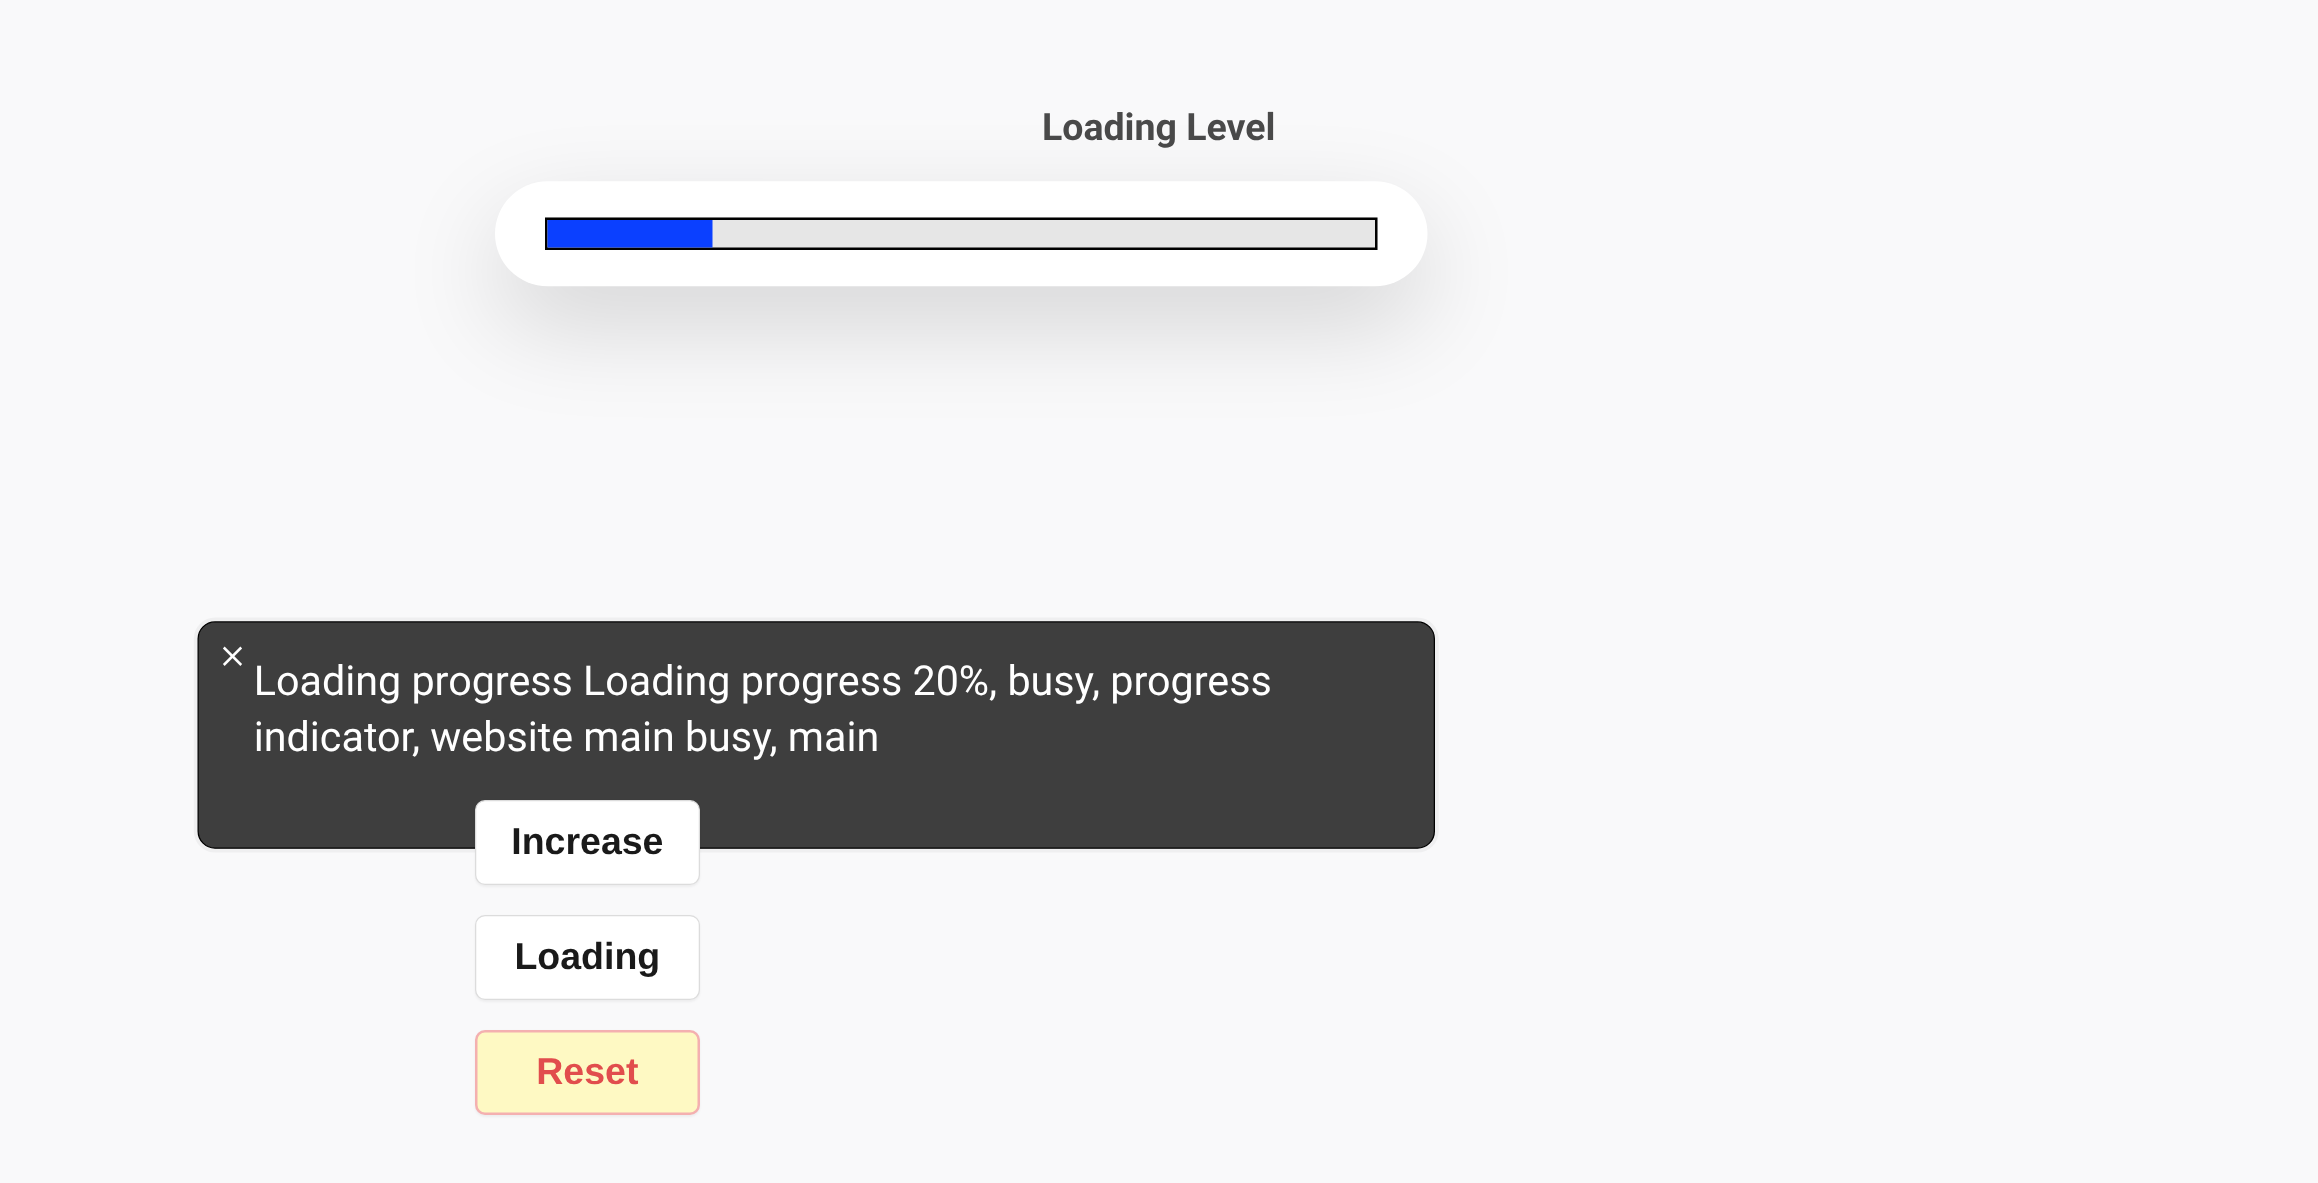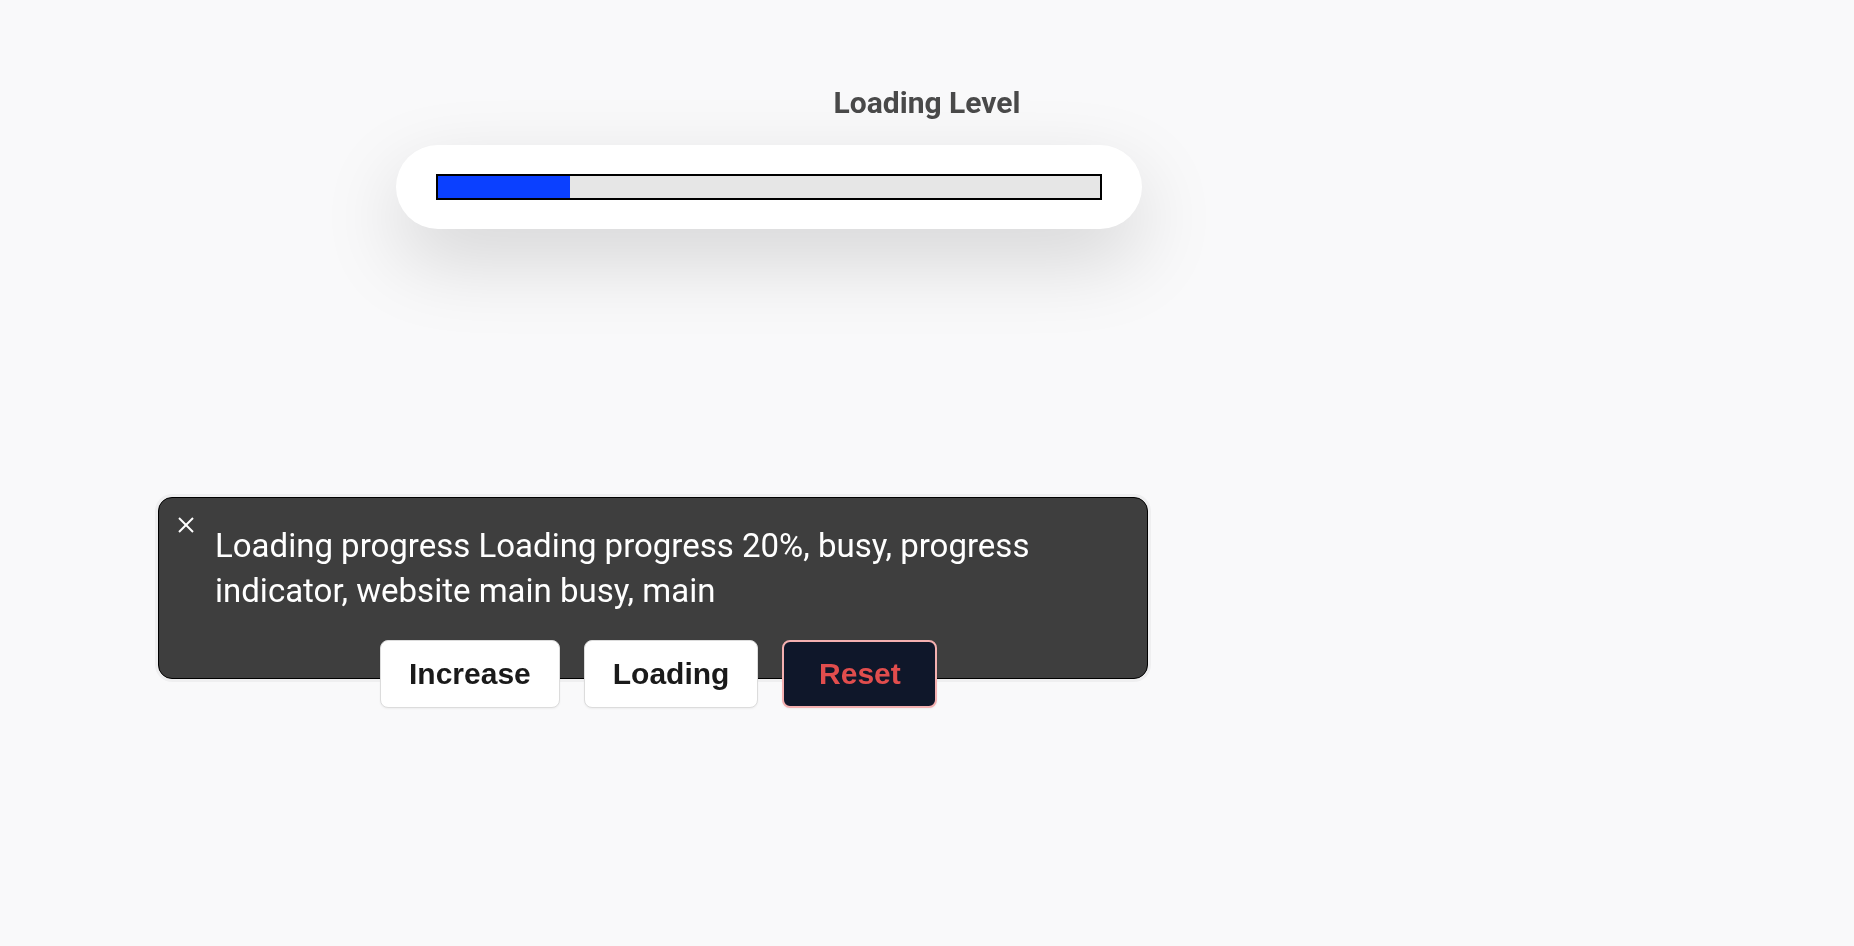--- a/index.html
+++ b/index.html
@@ -62,21 +62,21 @@
     .tooltip {
       position: absolute;
       left: 158px;
       top: 497px;
       width: 990px;
       height: 182px;
       background: #3e3e3e;
       border: 1px solid #000000;
       border-radius: 14px;
       box-shadow: 0 0 0 3px rgba(0,0,0,0.04);
-      padding: 26px 32px 26px 56px;
+      padding: 26px 32px 26px 44px;
       color: #ffffff;
       font-size: 33px;
       line-height: 1.35;
     }
     
     .tooltip-close {
       position: absolute;
       left: 18px;
       top: 18px;
       width: 18px;
@@ -93,20 +93,21 @@
       stroke: #ffffff;
       stroke-width: 2;
     }
     
     .button-row {
       position: absolute;
       left: 380px;
       top: 640px;
       display: flex;
       gap: 24px;
+      flex-direction: column;
     }
     
     .btn {
       height: 68px;
       background: #ffffff;
       border: 1px solid #dcdcdc;
       border-radius: 8px;
       font-size: 30px;
       font-weight: 700;
       color: #1a1a1a;
@@ -119,21 +120,21 @@
       min-width: 155px;
     }
     
     .btn-complete {
       color: #0b5cff;
     }
     
     .btn-reset {
       color: #e14d4d;
       border: 2px solid #f4b0b0;
-      background: #0f172a;
+      background: #fef9c3;
     }
   </style>
 </head>
 <body>
 
 <div class="title">Loading Level</div>
 
 <div class="progress-card">
   <div class="progress-track">
     <div class="progress-fill" style="width: 20%;"></div>

